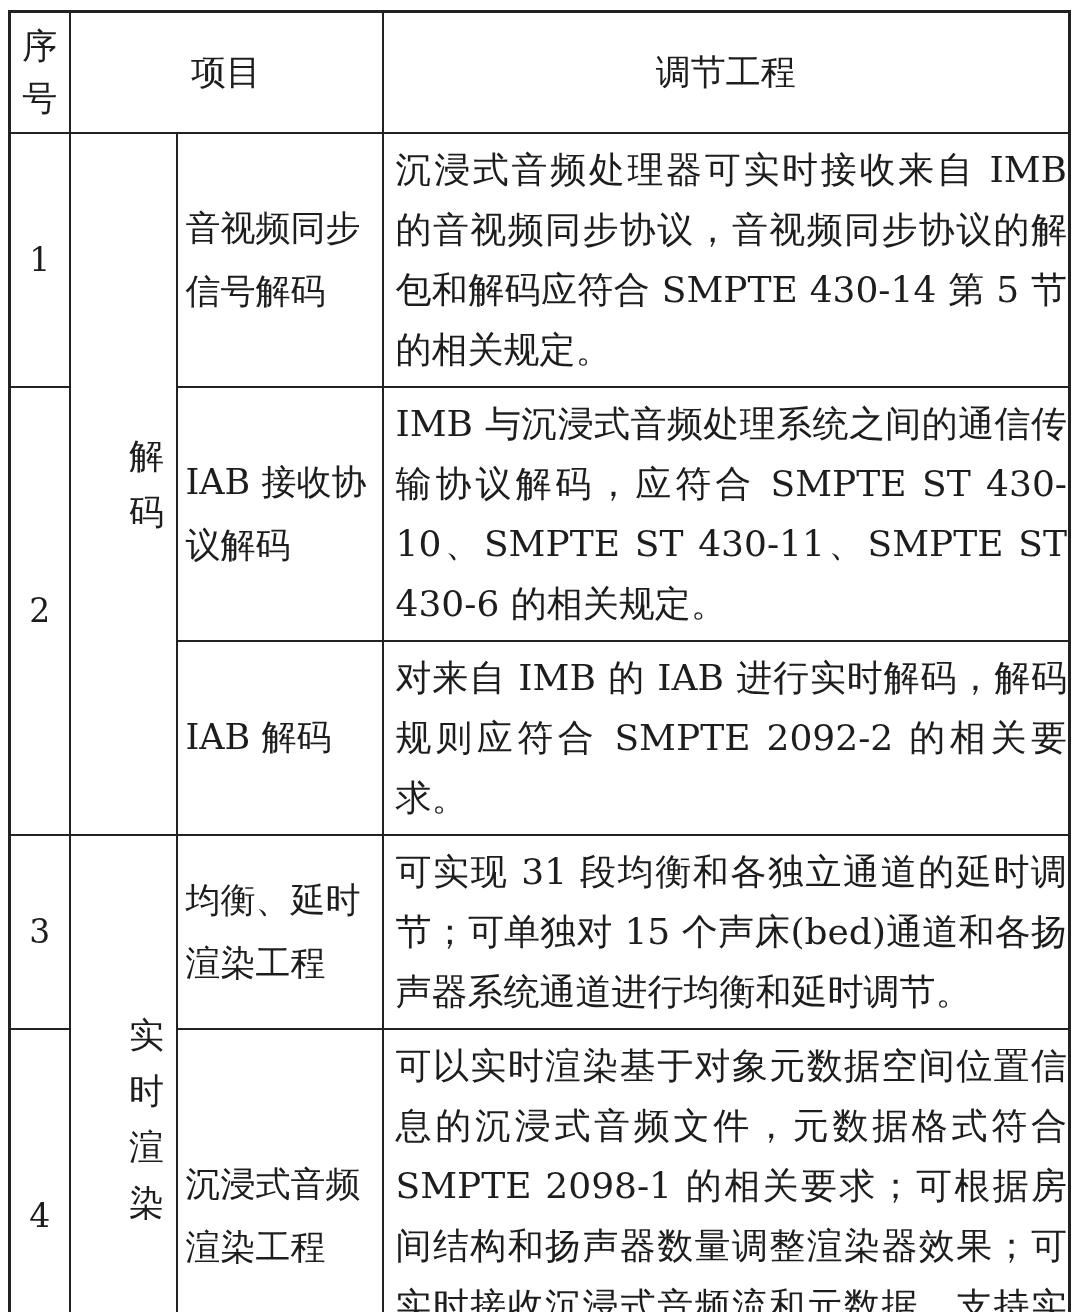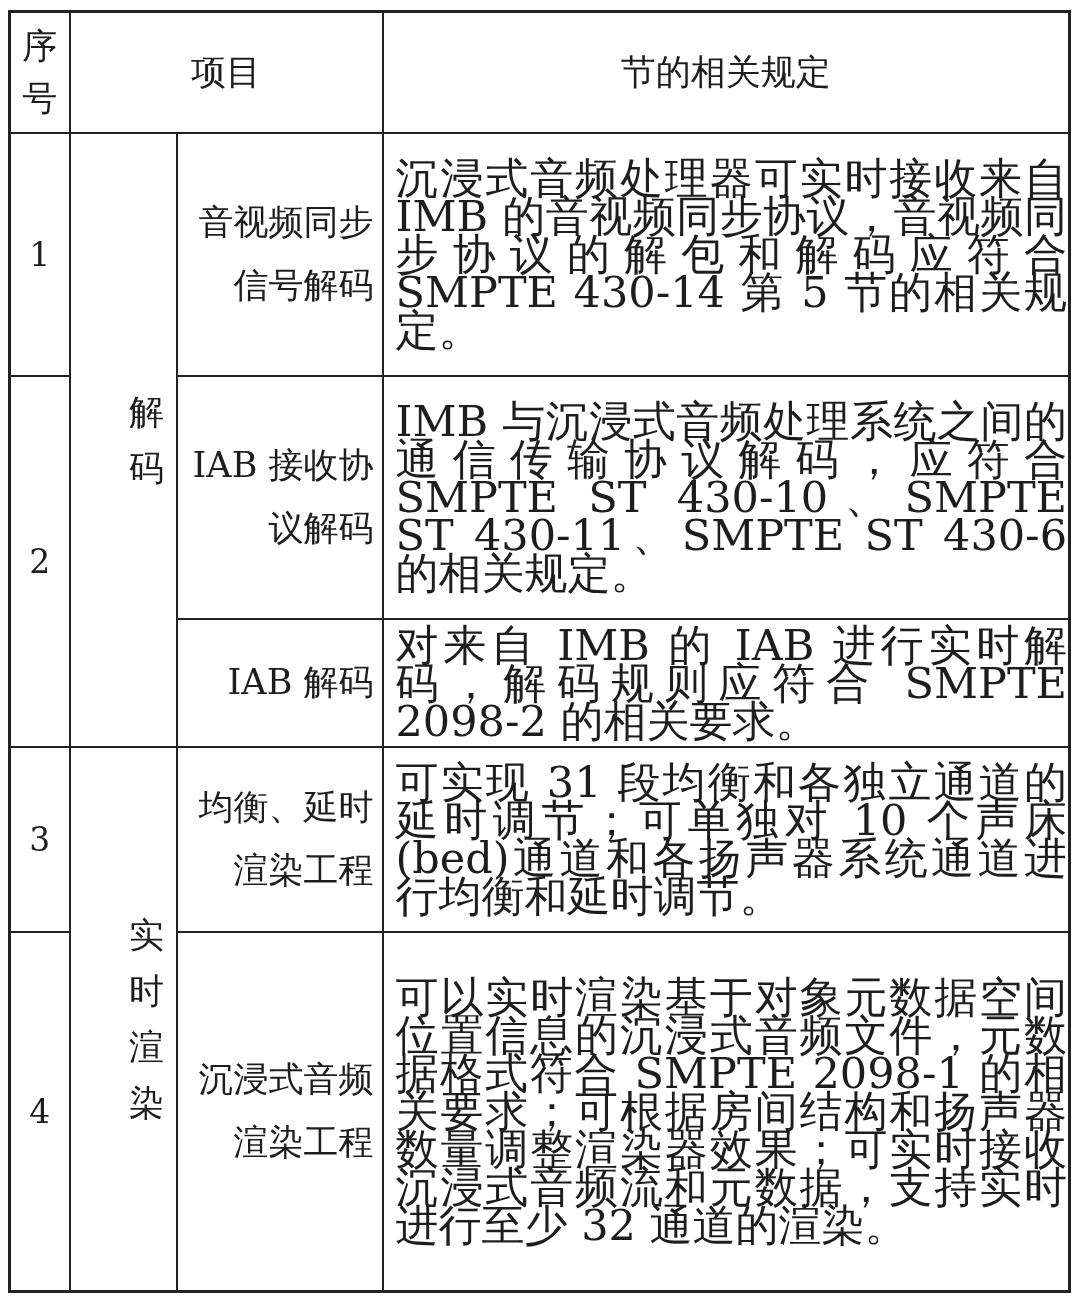--- a/index.html
+++ b/index.html
@@ -55,28 +55,28 @@
     font-size: 33px;
     font-family: "DejaVu Serif", "Liberation Serif", serif;
   }
   .group-cell {
     text-align: center;
     font-size: 35px;
     line-height: 56px;
     padding-left: 48px;
   }
   .item-cell {
-    text-align: right;
+    text-align: left;
     font-size: 35px;
     line-height: 63px;
     padding: 2px 8px;
   }
   .func-cell {
-    font-size: 43px;
-    line-height: 38px;
+    font-size: 36px;
+    line-height: 60px;
     padding: 6px 1px 6px 12px;
     text-align: justify;
     text-justify: inter-character;
     word-break: normal;
     overflow-wrap: break-word;
   }
 </style>
 </head>
 <body>
 
@@ -87,50 +87,50 @@
       <col style="width:107px">
       <col style="width:206px">
       <col style="width:687px">
     </colgroup>
 
     <tbody>
         <tr class="r-head">
       <th class="head-cell pre">序
 号</th>
       <th class="head-cell" colspan="2">项目</th>
-      <th class="head-cell">节的相关规定</th>
+      <th class="head-cell">调节工程</th>
     </tr>
 
     <tr class="r-1">
       <td class="no-cell">1</td>
       <td class="group-cell" rowspan="3">解码</td>
       <td class="item-cell pre">音视频同步
 信号解码</td>
       <td class="func-cell">沉浸式音频处理器可实时接收来自 IMB 的音视频同步协议，音视频同步协议的解包和解码应符合 SMPTE 430-14 第 5 节的相关规定。</td>
     </tr>
 
     <tr class="r-2a">
       <td class="no-cell" rowspan="2">2</td>
       <td class="item-cell pre">IAB 接收协
 议解码</td>
       <td class="func-cell">IMB 与沉浸式音频处理系统之间的通信传输协议解码，应符合 SMPTE ST 430-10、SMPTE ST 430-11、SMPTE ST 430-6 的相关规定。</td>
     </tr>
 
     <tr class="r-2b">
       <td class="item-cell">IAB 解码</td>
-      <td class="func-cell">对来自 IMB 的 IAB 进行实时解码，解码规则应符合 SMPTE 2098-2 的相关要求。</td>
+      <td class="func-cell">对来自 IMB 的 IAB 进行实时解码，解码规则应符合 SMPTE 2092-2 的相关要求。</td>
     </tr>
 
     <tr class="r-3">
       <td class="no-cell">3</td>
       <td class="group-cell pre" rowspan="2">实时
 渲染</td>
       <td class="item-cell pre">均衡、延时
 渲染工程</td>
-      <td class="func-cell">可实现 31 段均衡和各独立通道的延时调节；可单独对 10 个声床(bed)通道和各扬声器系统通道进行均衡和延时调节。</td>
+      <td class="func-cell">可实现 31 段均衡和各独立通道的延时调节；可单独对 15 个声床(bed)通道和各扬声器系统通道进行均衡和延时调节。</td>
     </tr>
 
     <tr class="r-4">
       <td class="no-cell">4</td>
       <td class="item-cell pre">沉浸式音频
 渲染工程</td>
       <td class="func-cell">可以实时渲染基于对象元数据空间位置信息的沉浸式音频文件，元数据格式符合 SMPTE 2098-1 的相关要求；可根据房间结构和扬声器数量调整渲染器效果；可实时接收沉浸式音频流和元数据，支持实时进行至少 32 通道的渲染。</td>
     </tr>
   </tbody>
     </table>

